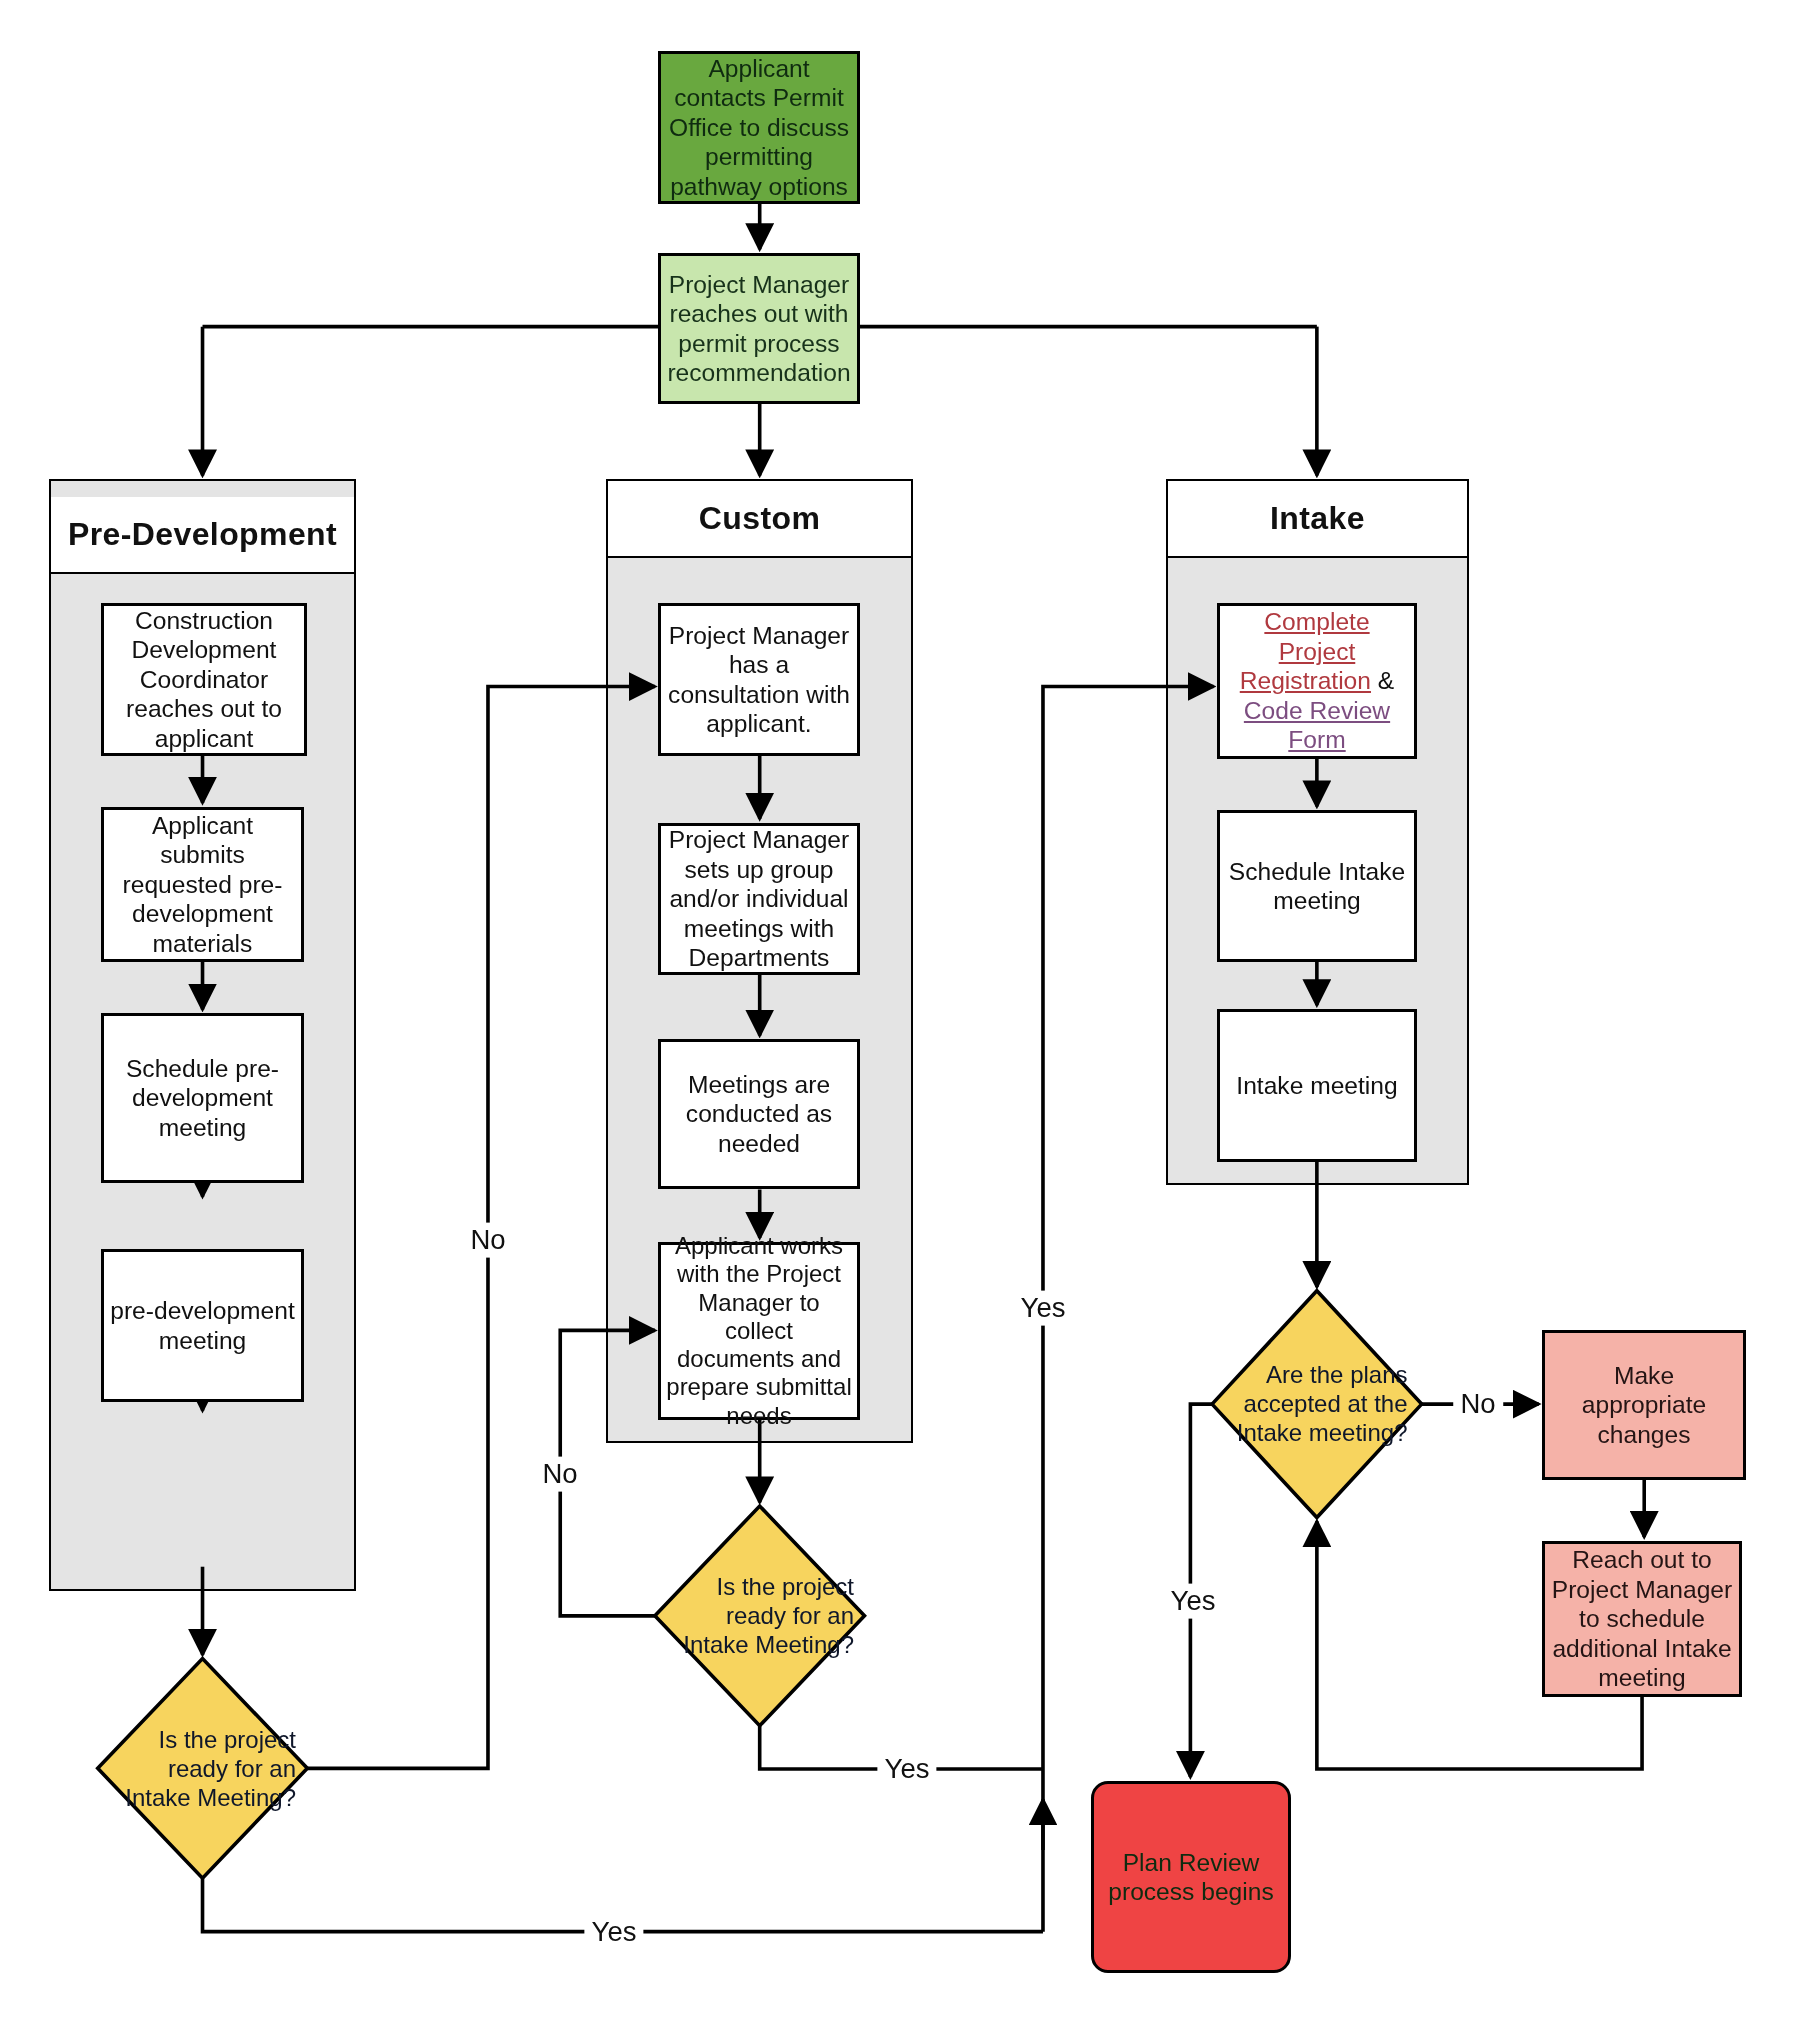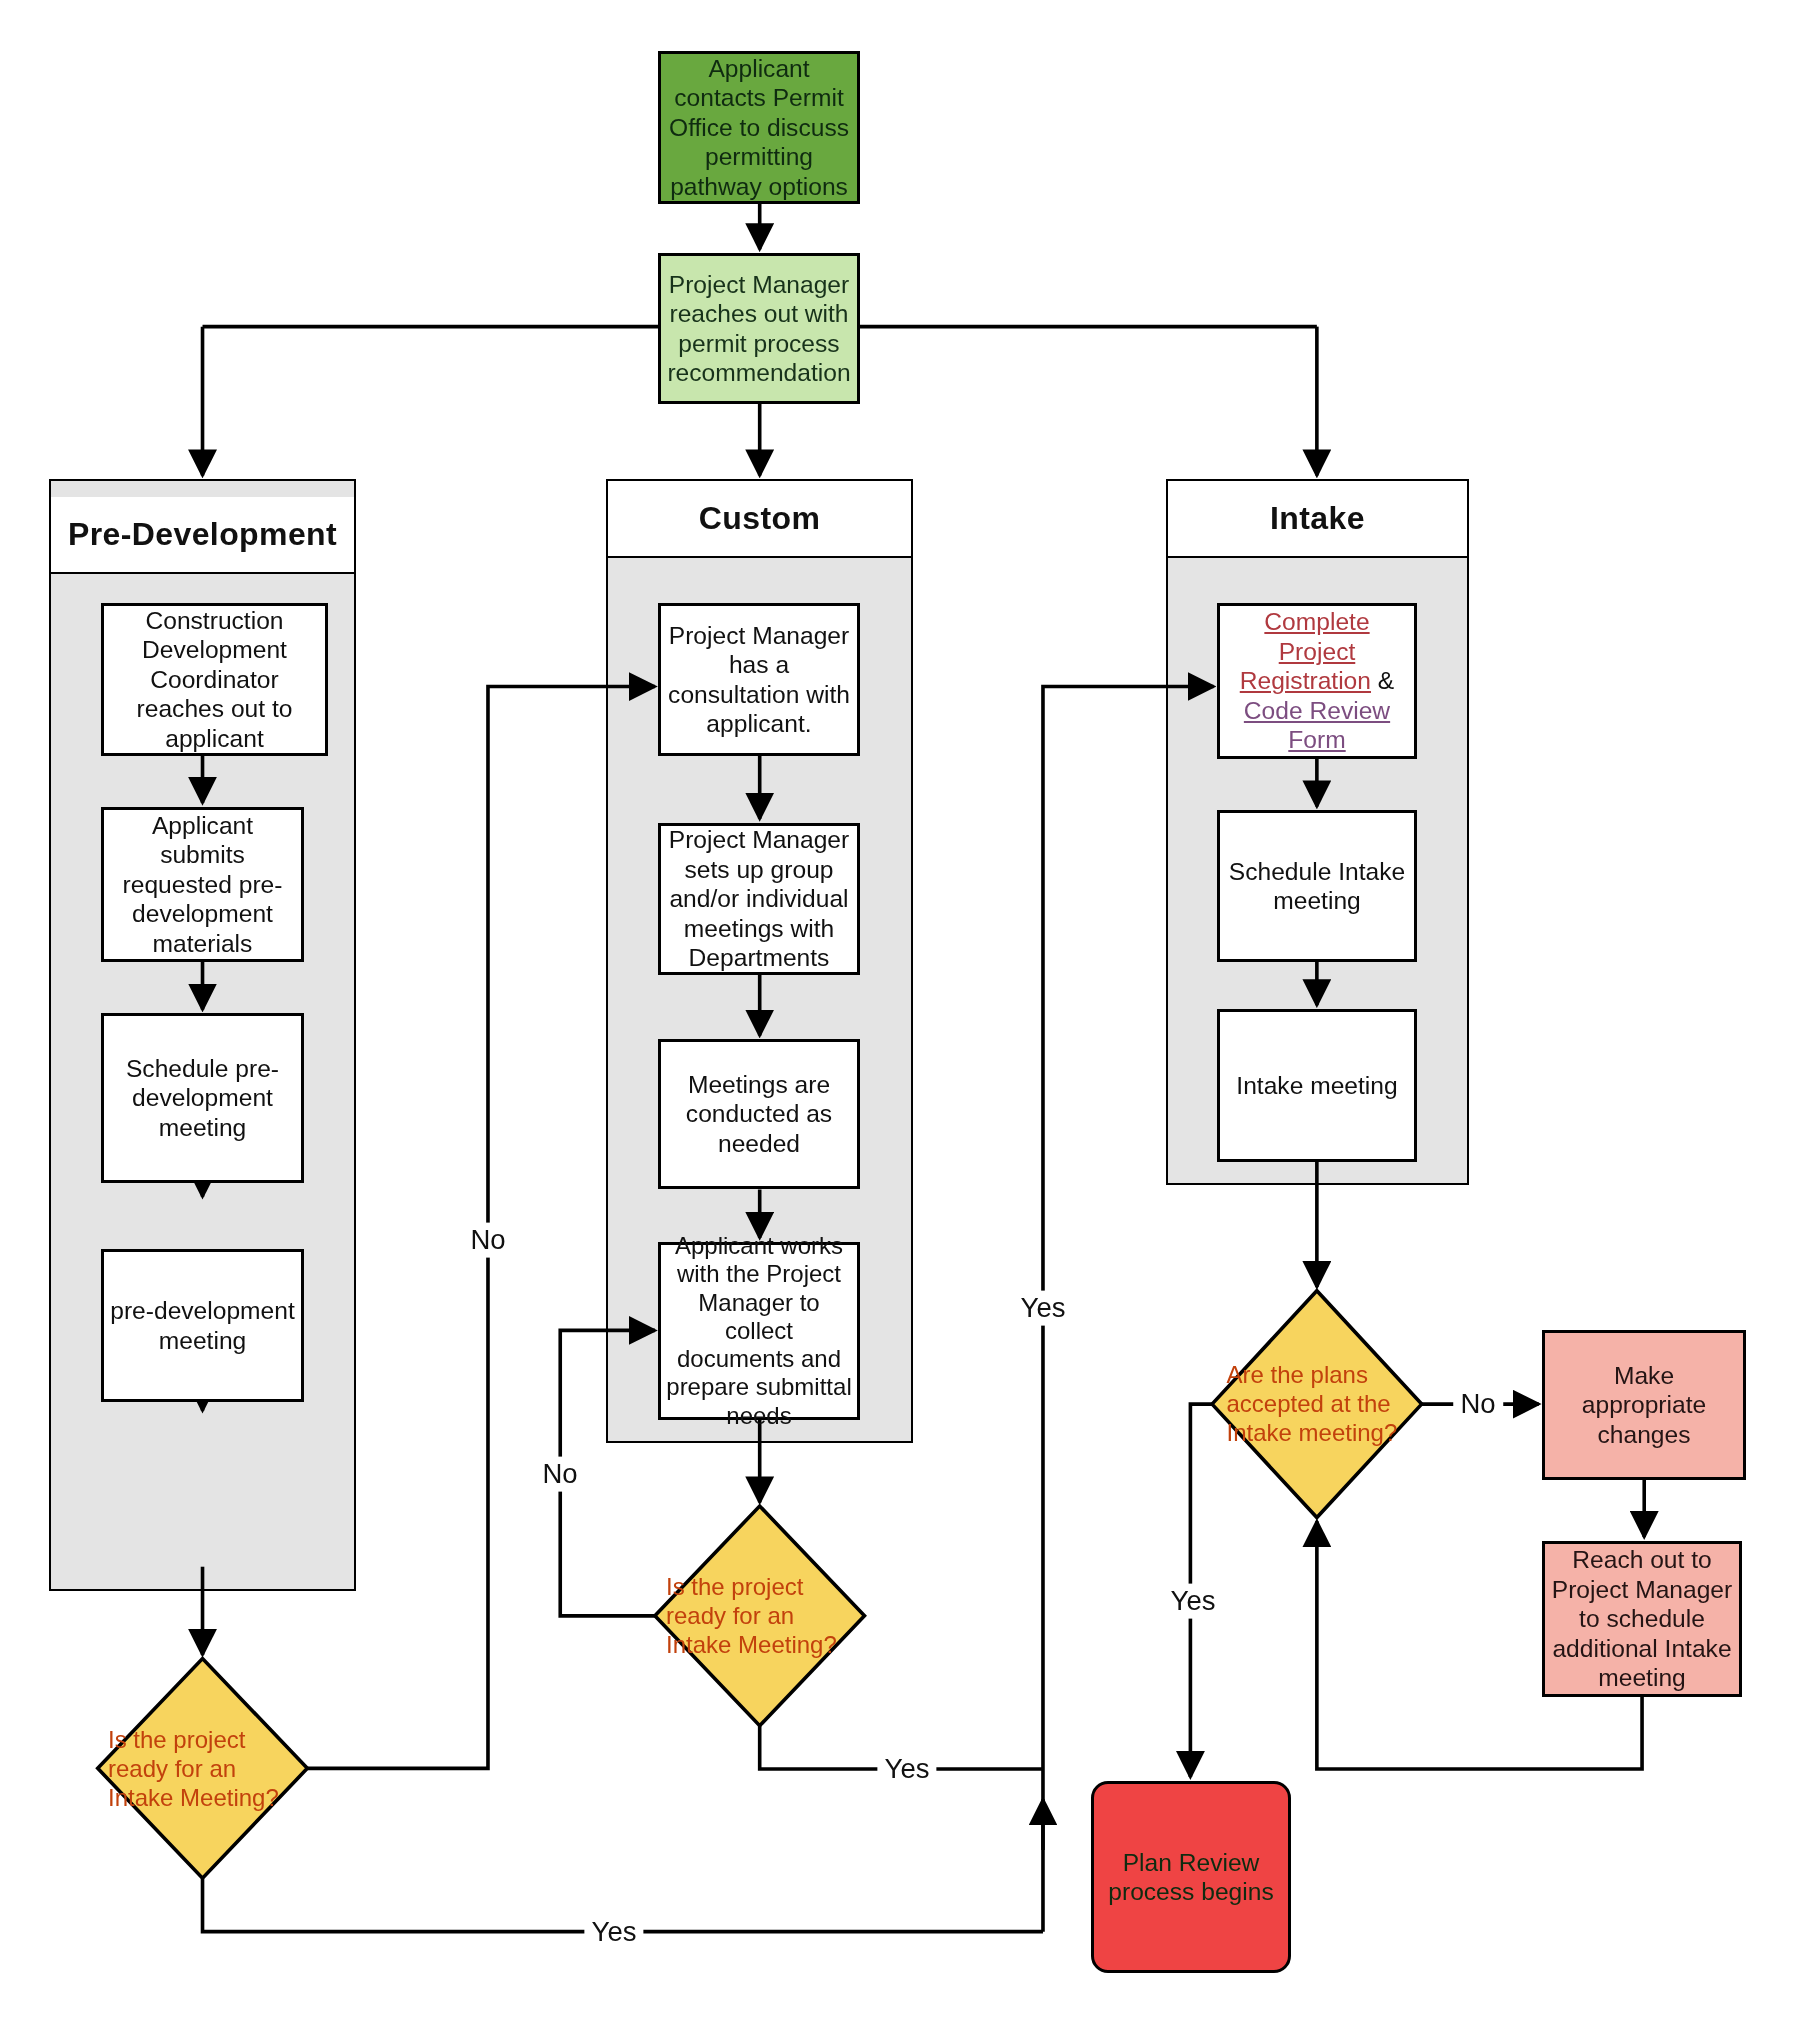--- a/index.html
+++ b/index.html
@@ -24,21 +24,21 @@
   .green-light{background:#c8e6ad;color:#17321a;}
   .green-end{background:#ef4444;color:#0f2b10;border-radius:17px;}
   .pink{background:#f5b2a8;color:#241414;}
 
   .linkbox a{display:inline;}
   .link-red{color:#b0393f;text-decoration:underline;cursor:pointer;}
   .link-purple{color:#7c4d80;text-decoration:underline;cursor:pointer;}
 
   
   .diamond-label{position:absolute;transform:translate(-50%,-50%);width:188px;
-    text-align:left;font-size:24px;line-height:1.2;color:#c2410c;}
+    text-align:right;font-size:24px;line-height:1.2;color:#0f172a;}
 
   
   .edge-label{position:absolute;transform:translate(-50%,-50%);background:#ffffff;
     padding:1.4px 7.2px;font-size:27.5px;color:#111;white-space:nowrap;}
 </style>
 </head>
 <body>
 
 <div id="canvas">
 
@@ -112,21 +112,21 @@
   </svg>
 
   <div class="node green-dark" style="left:658px;top:51px;width:202px;height:153px;">
     <span>Applicant contacts Permit Office to discuss permitting pathway options</span>
   </div>
 
   <div class="node green-light" style="left:658px;top:253px;width:202px;height:151px;">
     <span>Project Manager reaches out with permit process recommendation</span>
   </div>
 
-  <div class="node white" style="left:101px;top:603px;width:227px;height:153px;justify-content:flex-end;">
+  <div class="node white" style="left:101px;top:603px;width:206px;height:153px;justify-content:flex-end;">
     <span>Construction Development Coordinator reaches out to applicant</span>
   </div>
   <div class="node white" style="left:101px;top:807px;width:203px;height:155px;">
     <span>Applicant submits requested pre-development materials</span>
   </div>
   <div class="node white" style="left:101px;top:1013px;width:203px;height:170px;">
     <span>Schedule pre-development meeting</span>
   </div>
   <div class="node white" style="left:101px;top:1201px;width:203px;height:153px;margin-top:48px;">
     <span>pre-development meeting</span>

